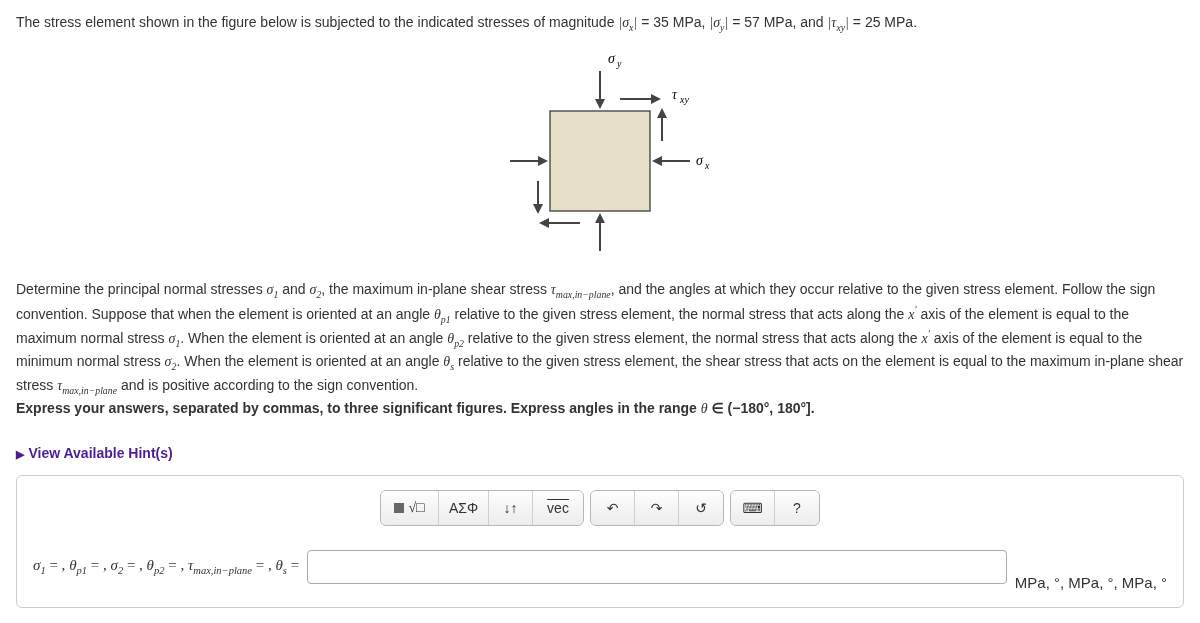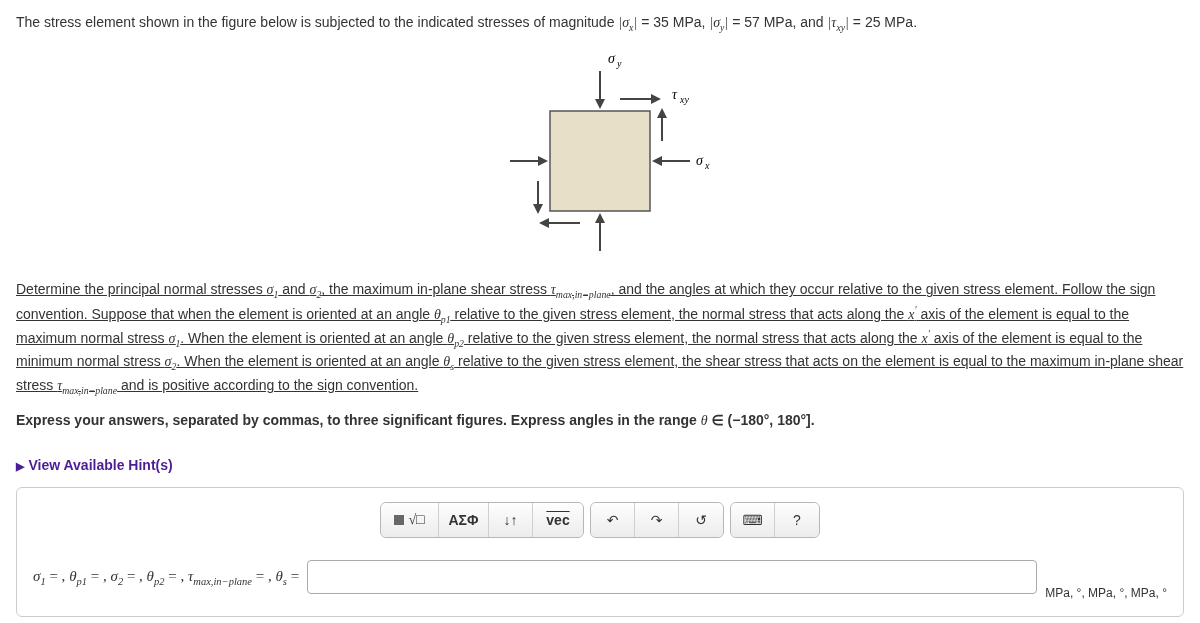--- a/index.html
+++ b/index.html
@@ -44,21 +44,21 @@
       height: 34px;
       display: flex;
       align-items: center;
       justify-content: center;
       border-right: 1px solid #cfcfcf;
       font-size: 14px;
       cursor: pointer;
       background: linear-gradient(#fefefe, #ececec);
     }
     .tbtn:last-child { border-right: none; }
-    .tbtn.wide { width: 50px; font-weight: bold; }
+    .tbtn.wide { width: 50px; }
     .tbtn.xwide { width: 58px; }
     .smallcheck { width:10px; height:10px; background:#676767; display:inline-block; margin-right:4px; }
     .answer-row {
       display: flex;
       align-items: center;
       gap: 8px;
     }
     .labels-math {
       font-family: 'Times New Roman', serif;
       font-size: 15px;
@@ -67,21 +67,21 @@
     .answer-input {
       flex: 1;
       height: 34px;
       border: 1px solid #aaa;
       border-radius: 4px;
       padding: 0 8px;
       font-size: 14px;
     }
     .units-math {
       font-family: Arial, sans-serif;
-      font-size: 12px;
+      font-size: 15px;
       white-space: nowrap;
       margin-top: 32px;
     }
     .bold { font-weight: bold; }
     
     .math-i { font-family: 'Times New Roman', serif; font-style: italic; }
     .subsc { font-size: 0.7em; vertical-align: sub; }
     .supsc { font-size: 0.7em; vertical-align: super; }
   </style>
 </head>
@@ -129,21 +129,21 @@
 
     <line x1="100" y1="182" x2="62" y2="182" stroke="#444" stroke-width="2"></line>
     <polygon points="59,182 69,177 69,187" fill="#444"></polygon>
 
     <line x1="58" y1="140" x2="58" y2="170" stroke="#444" stroke-width="2"></line>
     <polygon points="58,173 53,163 63,163" fill="#444"></polygon>
   </svg>
 </div>
 
 
-<div class="problem-text" style="margin-bottom:12px;text-decoration:underline;">
+<div class="problem-text" style="margin-bottom:0;">
   Determine the principal normal stresses <span class="math-i">σ<span class="subsc">1</span></span> and <span class="math-i">σ<span class="subsc">2</span></span>, the maximum in-plane shear stress <span class="math-i">τ<span class="subsc">max,in−plane</span></span>, and the angles at which they occur relative to the given stress element. Follow the sign convention. Suppose that when the element is oriented at an angle <span class="math-i">θ<span class="subsc">p1</span></span> relative to the given stress element, the normal stress that acts along the <span class="math-i">x<span class="supsc">′</span></span> axis of the element is equal to the maximum normal stress <span class="math-i">σ<span class="subsc">1</span></span>. When the element is oriented at an angle <span class="math-i">θ<span class="subsc">p2</span></span> relative to the given stress element, the normal stress that acts along the <span class="math-i">x<span class="supsc">′</span></span> axis of the element is equal to the minimum normal stress <span class="math-i">σ<span class="subsc">2</span></span>. When the element is oriented at an angle <span class="math-i">θ<span class="subsc">s</span></span> relative to the given stress element, the shear stress that acts on the element is equal to the maximum in-plane shear stress <span class="math-i">τ<span class="subsc">max,in−plane</span></span> and is positive according to the sign convention.
 </div>
 
 <div class="problem-text bold" style="margin-bottom:16px;">
   <span>Express your answers, separated by commas, to three significant figures. Express angles in the range </span><span class="math-i" style="font-weight:normal;">θ</span> ∈ (−180°, 180°].
 </div>
 
 <div class="hints-link">
   <span class="hints-caret">▶</span><span>View Available Hint(s)</span>
 </div>

